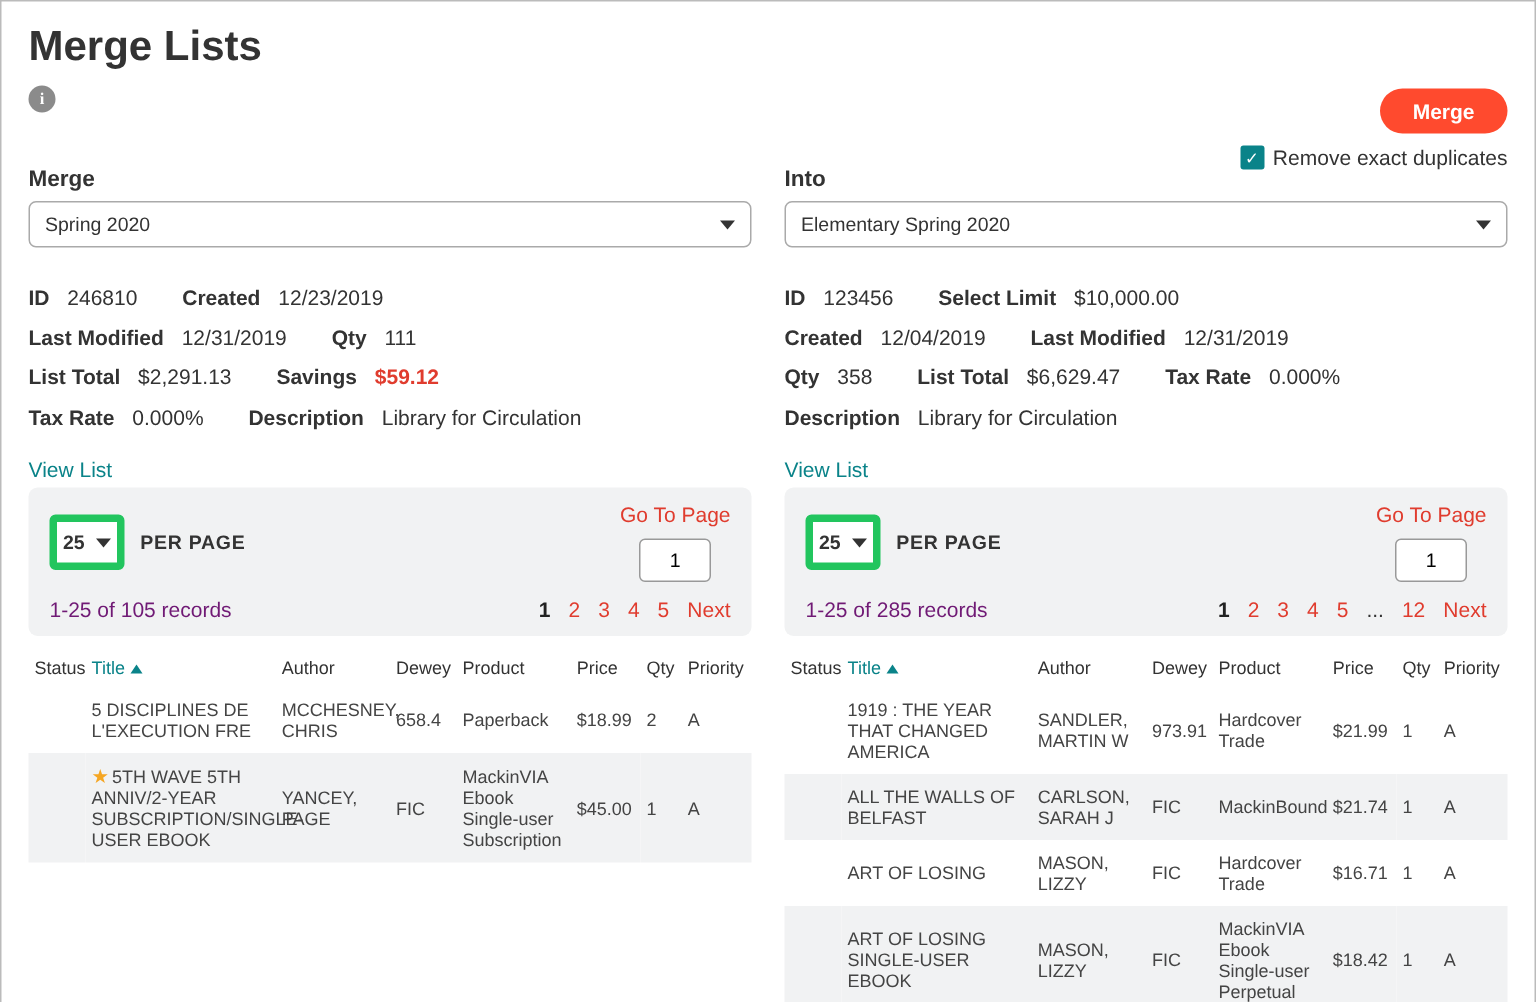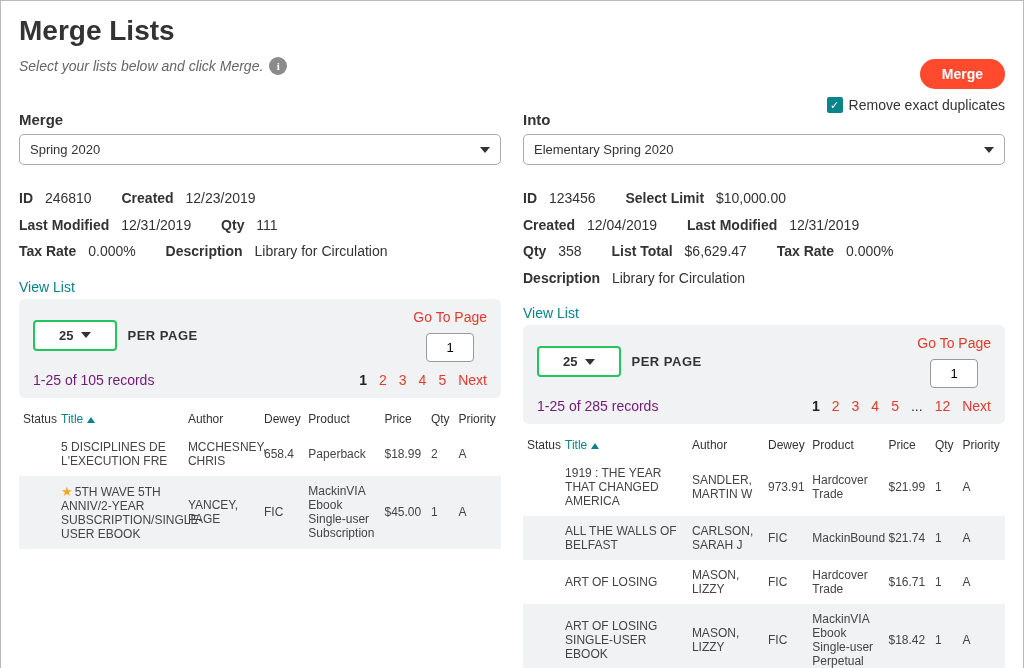--- a/index.html
+++ b/index.html
@@ -138,24 +138,24 @@
   .pager-top {
     display: flex;
     align-items: center;
     justify-content: space-between;
     gap: 10px;
   }
   .perpage {
     display: flex; align-items: center; gap: 10px;
   }
   .per-sel {
-    border: 2px solid #22c55e;
+    border: 5px solid #22c55e;
     background: #fff;
     border-radius: 4px;
-    padding: 6px 24px;
+    padding: 6px 4px;
     display: flex;
     align-items: center;
     gap: 8px;
     cursor: pointer;
     font-weight: 700;
   }
   .per-lbl { font-weight: 700; font-size: 13px; letter-spacing: .5px; color:#333;}
   .goto {
     display: flex; align-items: center; gap: 8px; flex-direction: column;
   }
@@ -232,21 +232,20 @@
 
   
   .rt .c-title { width: 120px; }
 </style>
 </head>
 <body>
 
 <div class="frame frame-rel">
   <h1>Merge Lists</h1>
   <div class="subhead">
-    <span>Select your lists below and click Merge.</span>
     <span class="info-icon">i</span>
   </div>
 
   <div class="top-right">
     <button class="merge-btn">Merge</button>
     <div class="chk-row">
       <span class="chk">✓</span>
       <span>Remove exact duplicates</span>
     </div>
   </div>
@@ -265,20 +264,26 @@
           <span class="lbl">ID</span>
           <span class="val">246810</span>
           <span class="lbl">Created</span>
           <span class="val">12/23/2019</span>
         </div>
         <div>
           <span class="lbl">Last Modified</span>
           <span class="val">12/31/2019</span>
           <span class="lbl">Qty</span>
           <span class="val">111</span>
+        </div>
+        <div>
+          <span class="lbl">List Total</span>
+          <span class="val">$2,291.13</span>
+          <span class="lbl sav-lbl">Savings</span>
+          <span class="val sav-val">$59.12</span>
         </div>
         <div>
           <span class="lbl">Tax Rate</span>
           <span class="val">0.000%</span>
           <span class="lbl">Description</span>
           <span class="val">Library for Circulation</span>
         </div>
       </div>
 
       <div class="view-link">View List</div>

